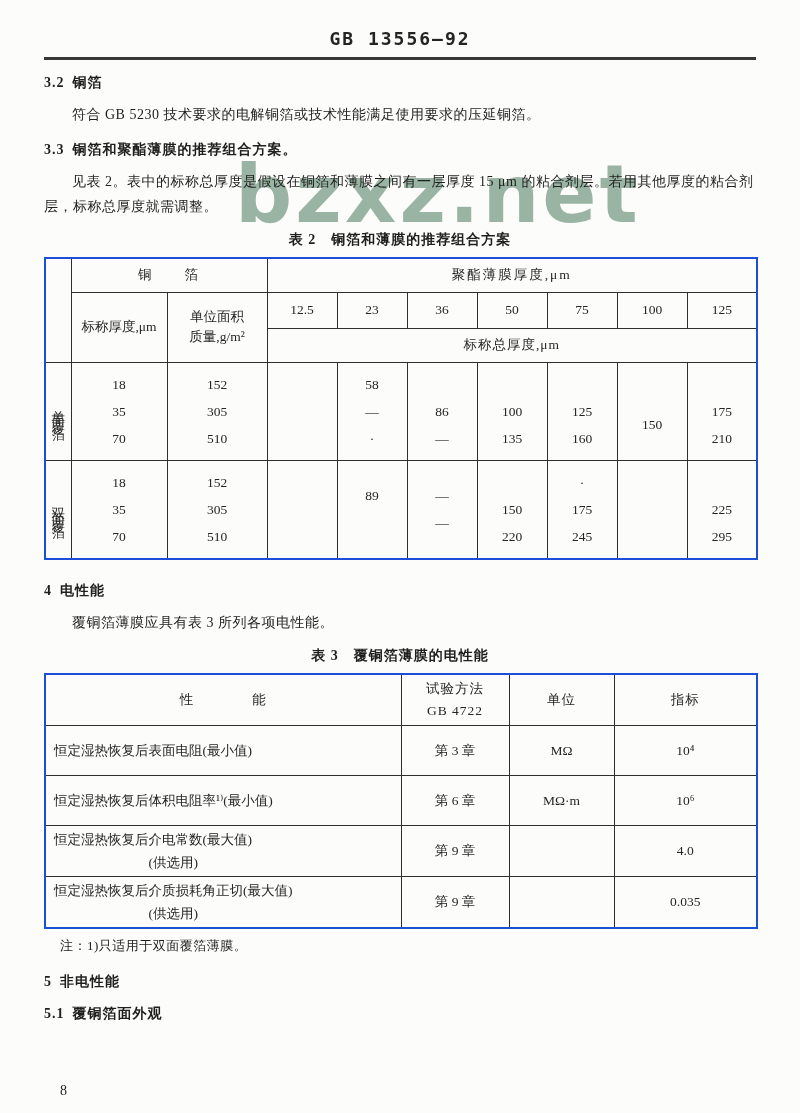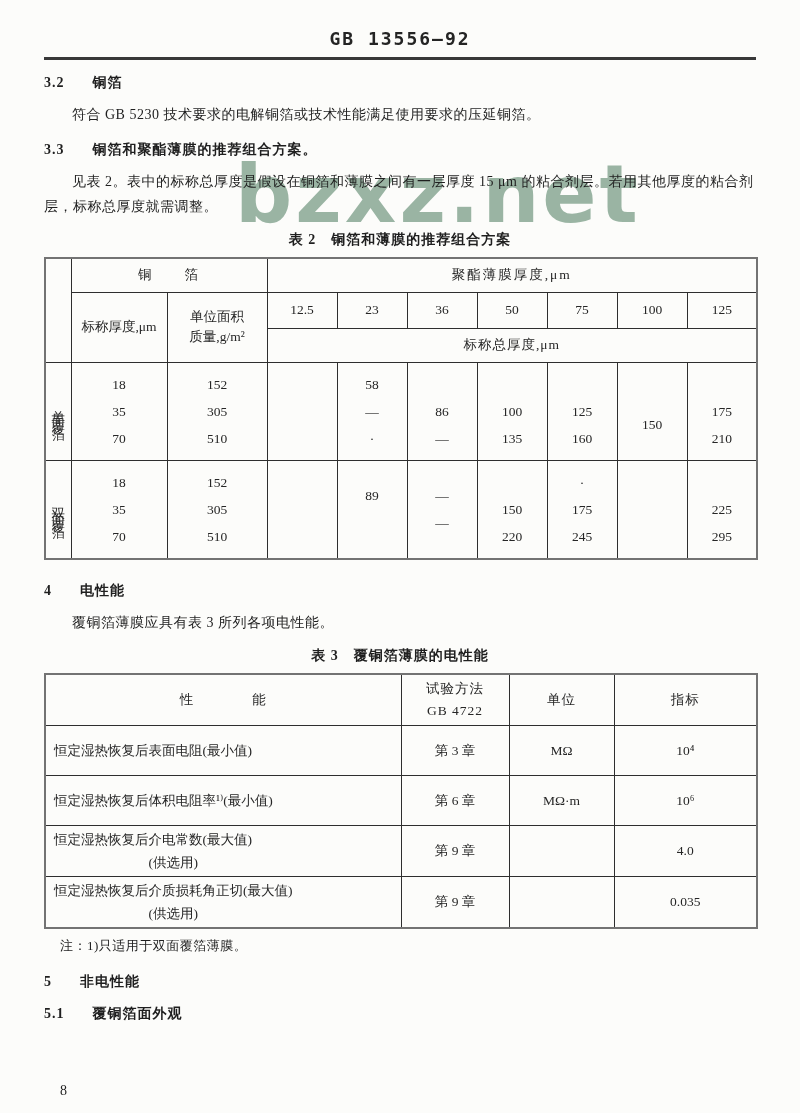--- a/index.html
+++ b/index.html
@@ -21,21 +21,21 @@
     font-weight:bold; font-size:80px; letter-spacing:3px;
     color:#14532d; opacity:.42; user-select:none;
   }
   .doc-code {
     text-align:center; font-weight:bold; font-size:18px;
     letter-spacing:2px; color:#242424;
     font-family:"DejaVu Sans Mono","Liberation Mono",monospace;
   }
   .header-rule { height:3px; background:#222; margin-top:8px; opacity:.9; }
   .clause { margin-top:14px; font-weight:bold; letter-spacing:1px; }
-  .clause .num { margin-right:28px;font-family:Liberation Serif, serif; }
+  .clause .num { margin-right:8px;font-family:Liberation Serif, serif; }
   .para { margin-top:10px; text-indent:2em; line-height:25px; letter-spacing:.5px; }
   .tbl-title { text-align:center; font-weight:bold; margin-top:12px; letter-spacing:1px; }
 
   table { border-collapse:collapse; width:712px; margin-top:8px; table-layout:fixed; }
   td {
     border:1px solid #2e2e2e;
     text-align:center; vertical-align:middle;
     padding:2px 3px; line-height:22px;
     color:#262626;
   }
@@ -48,21 +48,21 @@
   .t2 .vlabel {
     writing-mode:vertical-rl; text-orientation:upright;
     letter-spacing:6px; padding:6px 2px; width:26px;
   }
   .t3 { font-size:13.5px; }
   .t3 td { height:50px; }
   .t3 .hrow td { height:52px; letter-spacing:1px; }
   .t3 td.prop { text-align:left; padding-left:8px; line-height:23px; }
   .tbl-note { margin-top:8px; margin-left:16px; font-size:13px; letter-spacing:.5px; }
   .page-num { position:absolute; left:60px; bottom:14px; font-size:14px; z-index:2; }
-  .outer2 { border:2px solid #737373; }
+  .outer2 { border:2px solid #1d4ed8; }
 </style>
 </head>
 <body>
 
 <div class="page">
   <div class="watermark">bzxz.net</div>
 
   <div class="content">
     <div class="doc-code">GB 13556—92</div>
     <div class="header-rule"></div>

